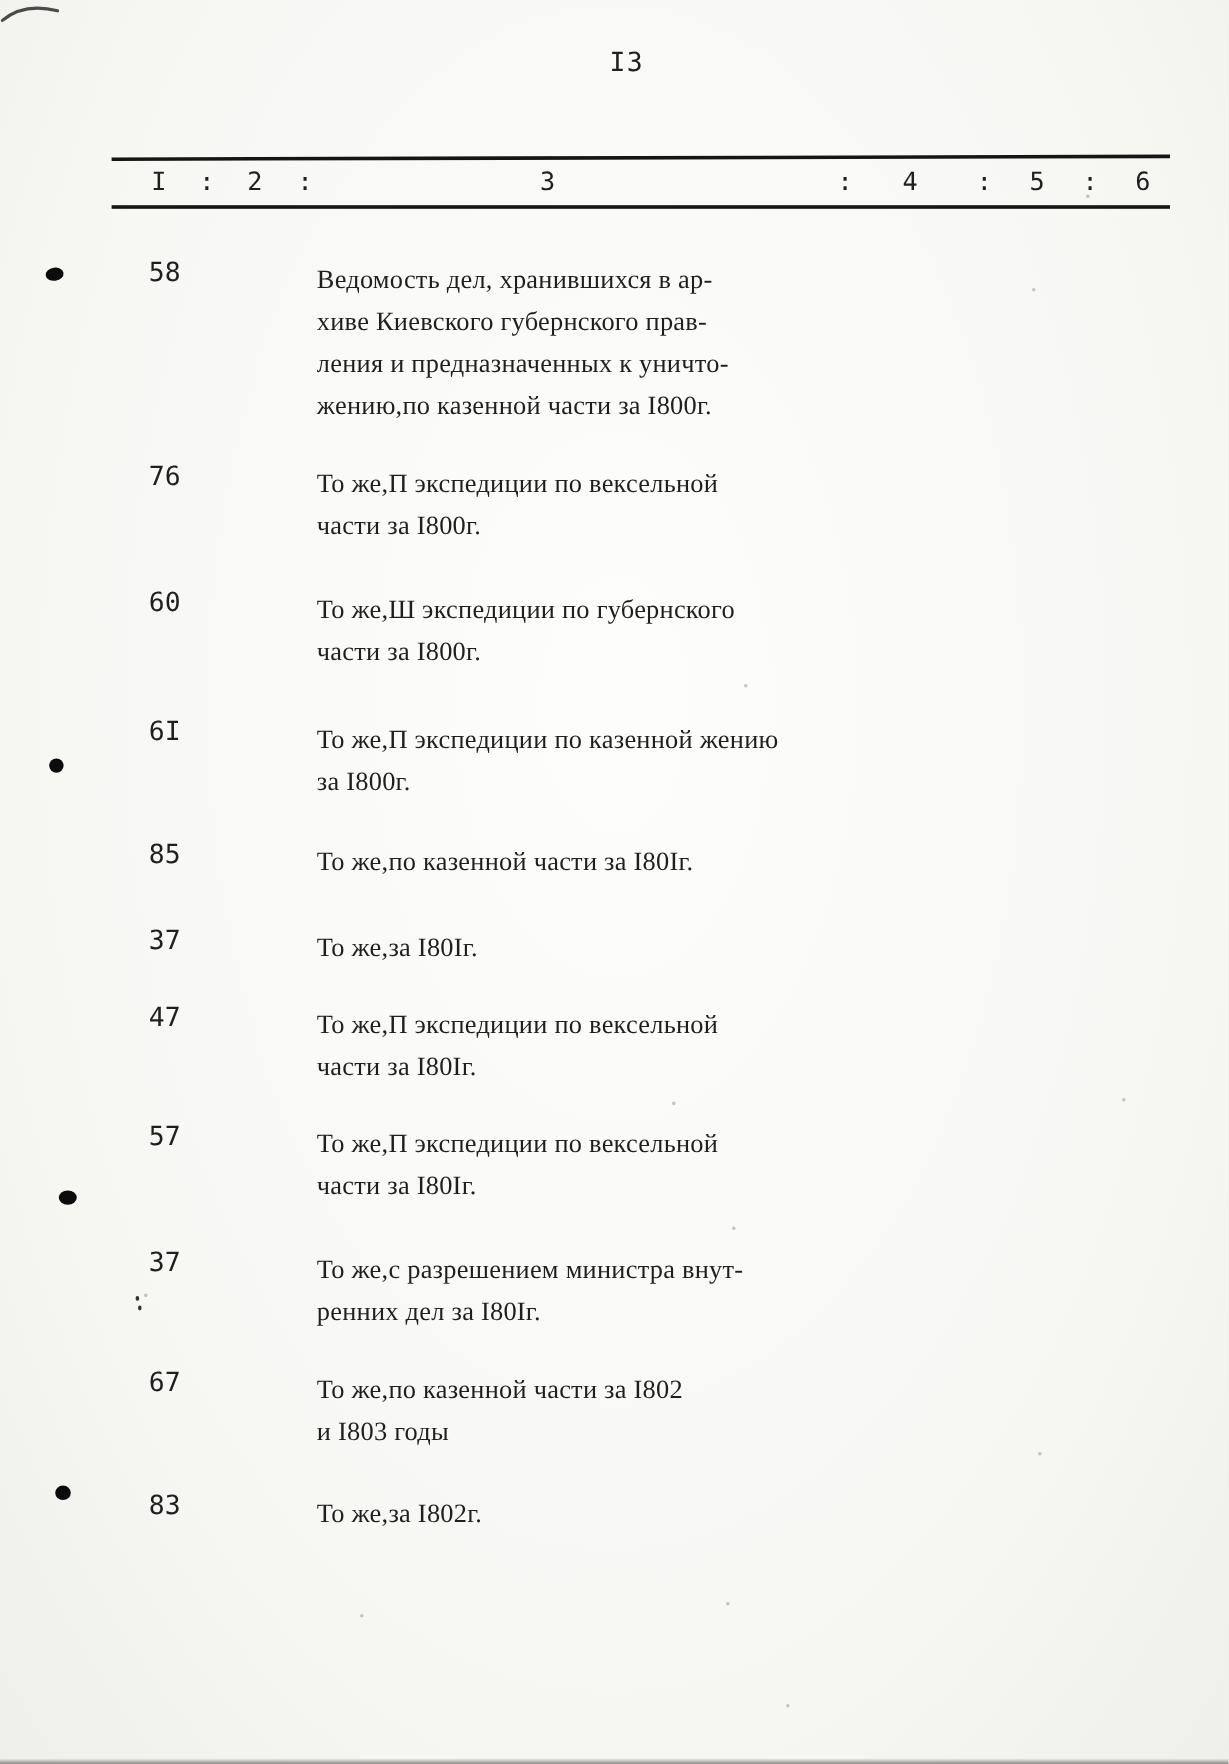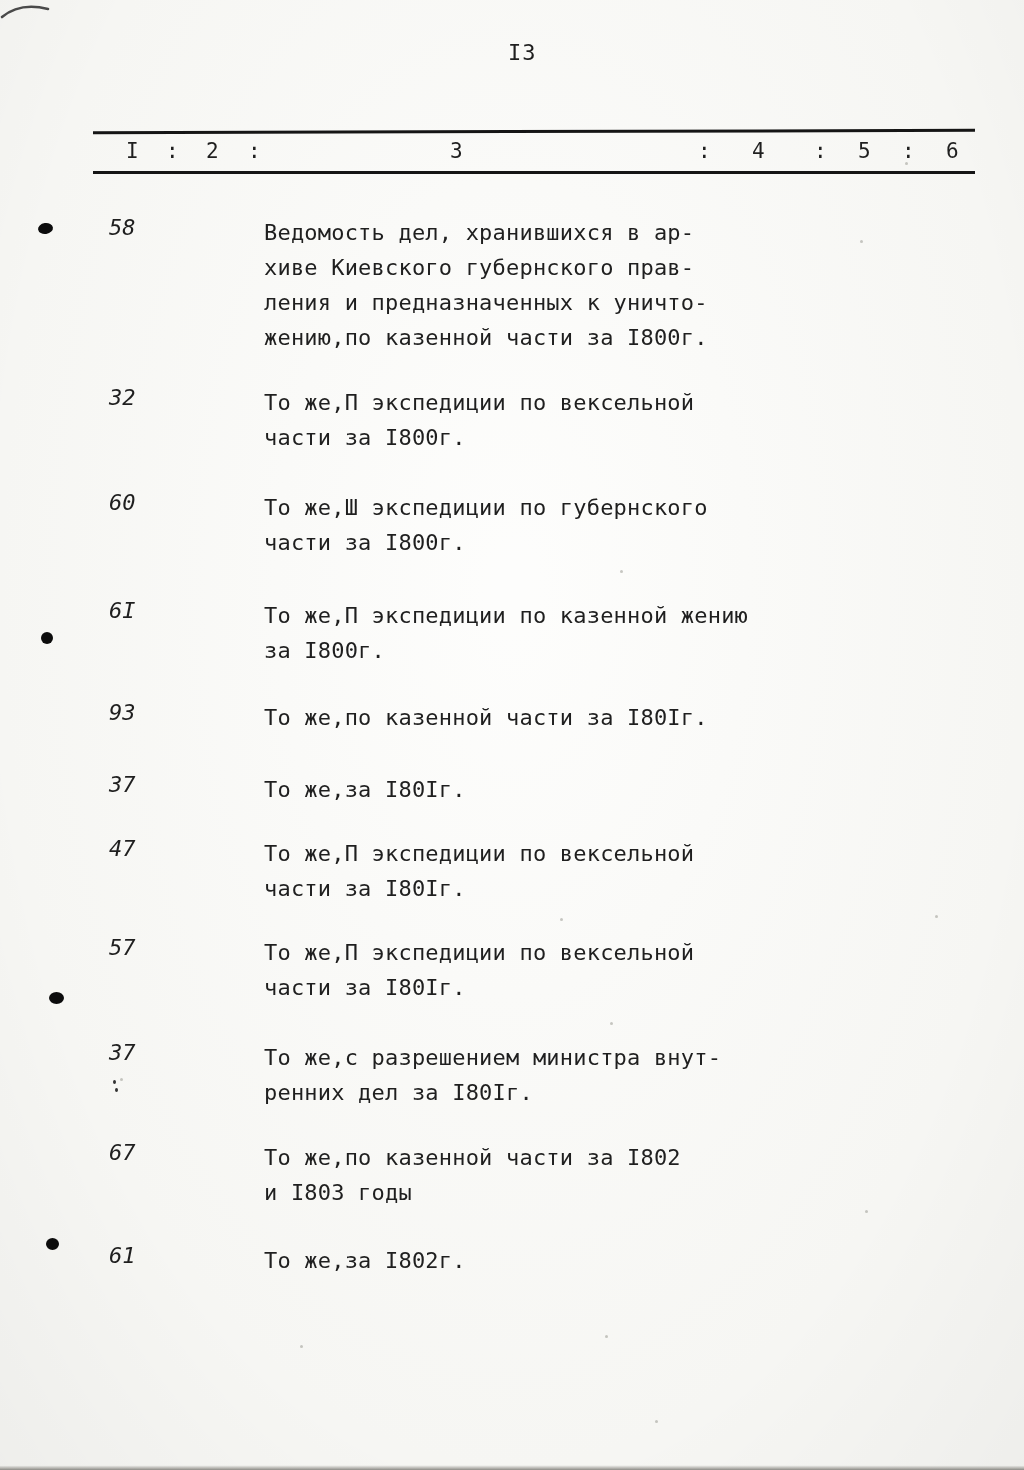--- a/index.html
+++ b/index.html
@@ -28,31 +28,31 @@
     background:#151515;
   }
   .rule-top { top:130px; height:3px; transform:rotate(-0.15deg); }
   .rule-bottom { top:171px; height:3px; }
   .hcol {
     position:absolute; top:139px;
     font-size:21px;
   }
   .entry { position:absolute; left:0; width:1024px; }
   .entry .num {
-    position:absolute; left:109px; top:0;
+    position:absolute; left:124px; top:0;
     font-size:22px;
-    font-style:italic;
   }
   .entry .text {
     position:absolute; left:264px; top:0;
     width:500px;
     font-size:22px;
     line-height:35px;
     white-space:pre-line;
     letter-spacing:0.2px;
+    font-family:Liberation Serif, serif;
   }
   .margin-dot {
     position:absolute;
     background:#0c0c0c;
     border-radius:50%;
   }
   .stray-mark { position:absolute; }
   .stray-mark i {
     position:absolute; width:3px; height:4px; background:#333; border-radius:50%;
   }
@@ -90,36 +90,36 @@
   <span class="hcol" style="left:946px">6</span>
 
   <div class="entry" style="top:215px">
     <span class="num">58</span>
     <span class="text">Ведомость дел, хранившихся в ар-
 хиве Киевского губернского прав-
 ления и предназначенных к уничто-
 жению,по казенной части за I800г.</span>
   </div>
   <div class="entry" style="top:385px">
-    <span class="num">32</span>
+    <span class="num">76</span>
     <span class="text">То же,П экспедиции по вексельной
 части за I800г.</span>
   </div>
   <div class="entry" style="top:490px">
     <span class="num">60</span>
     <span class="text">То же,Ш экспедиции по губернского
 части за I800г.</span>
   </div>
   <div class="entry" style="top:598px">
     <span class="num">6I</span>
     <span class="text">То же,П экспедиции по казенной жению
 за I800г.</span>
   </div>
   <div class="entry" style="top:700px">
-    <span class="num">93</span>
+    <span class="num">85</span>
     <span class="text">То же,по казенной части за I80Iг.</span>
   </div>
   <div class="entry" style="top:772px">
     <span class="num">37</span>
     <span class="text">То же,за I80Iг.</span>
   </div>
   <div class="entry" style="top:836px">
     <span class="num">47</span>
     <span class="text">То же,П экспедиции по вексельной
 части за I80Iг.</span>
@@ -133,21 +133,21 @@
     <span class="num">37</span>
     <span class="text">То же,с разрешением министра внут-
 ренних дел за I80Iг.</span>
   </div>
   <div class="entry" style="top:1140px">
     <span class="num">67</span>
     <span class="text">То же,по казенной части за I802
 и I803 годы</span>
   </div>
   <div class="entry" style="top:1243px">
-    <span class="num">61</span>
+    <span class="num">83</span>
     <span class="text">То же,за I802г.</span>
   </div>
 
   <div class="margin-dot" style="left:38px; top:223px; width:15px; height:11px; transform:rotate(-8deg)"></div>
   <div class="margin-dot" style="left:41px; top:632px; width:12px; height:12px"></div>
   <div class="margin-dot" style="left:49px; top:992px; width:15px; height:12px"></div>
   <div class="margin-dot" style="left:46px; top:1238px; width:13px; height:12px"></div>
 
   <div class="stray-mark" style="left:113px; top:1080px">
     <i style="left:0; top:0"></i>

